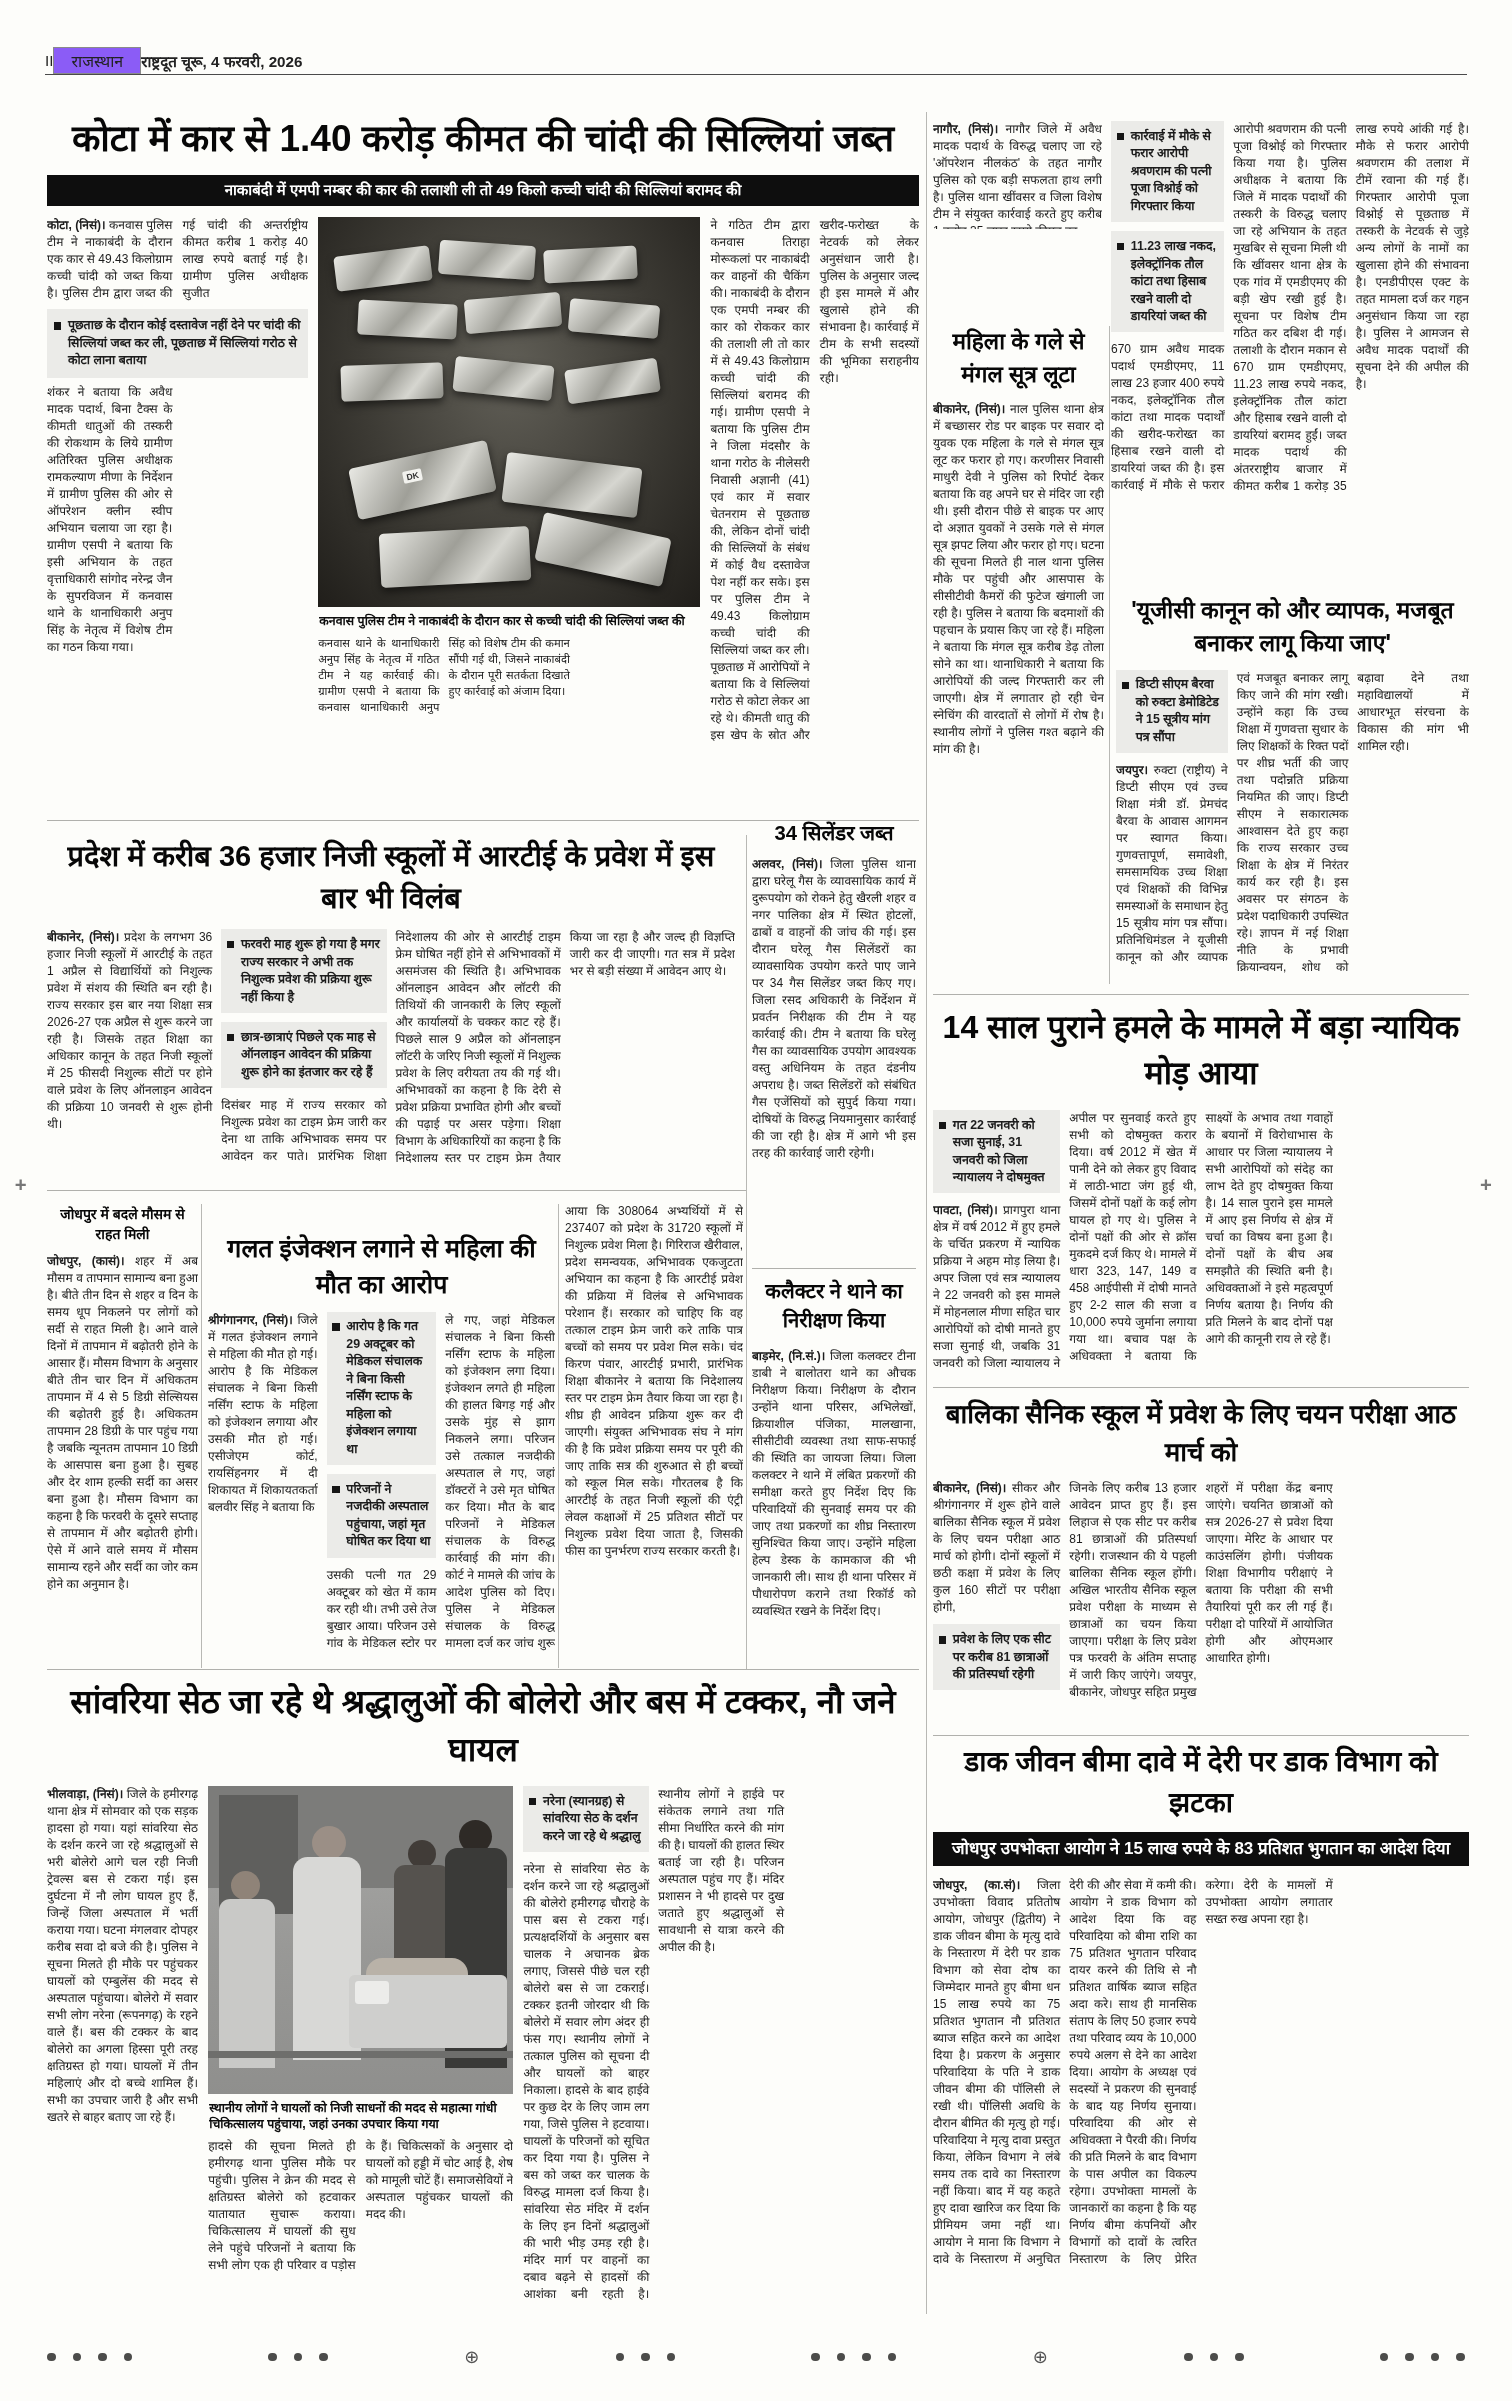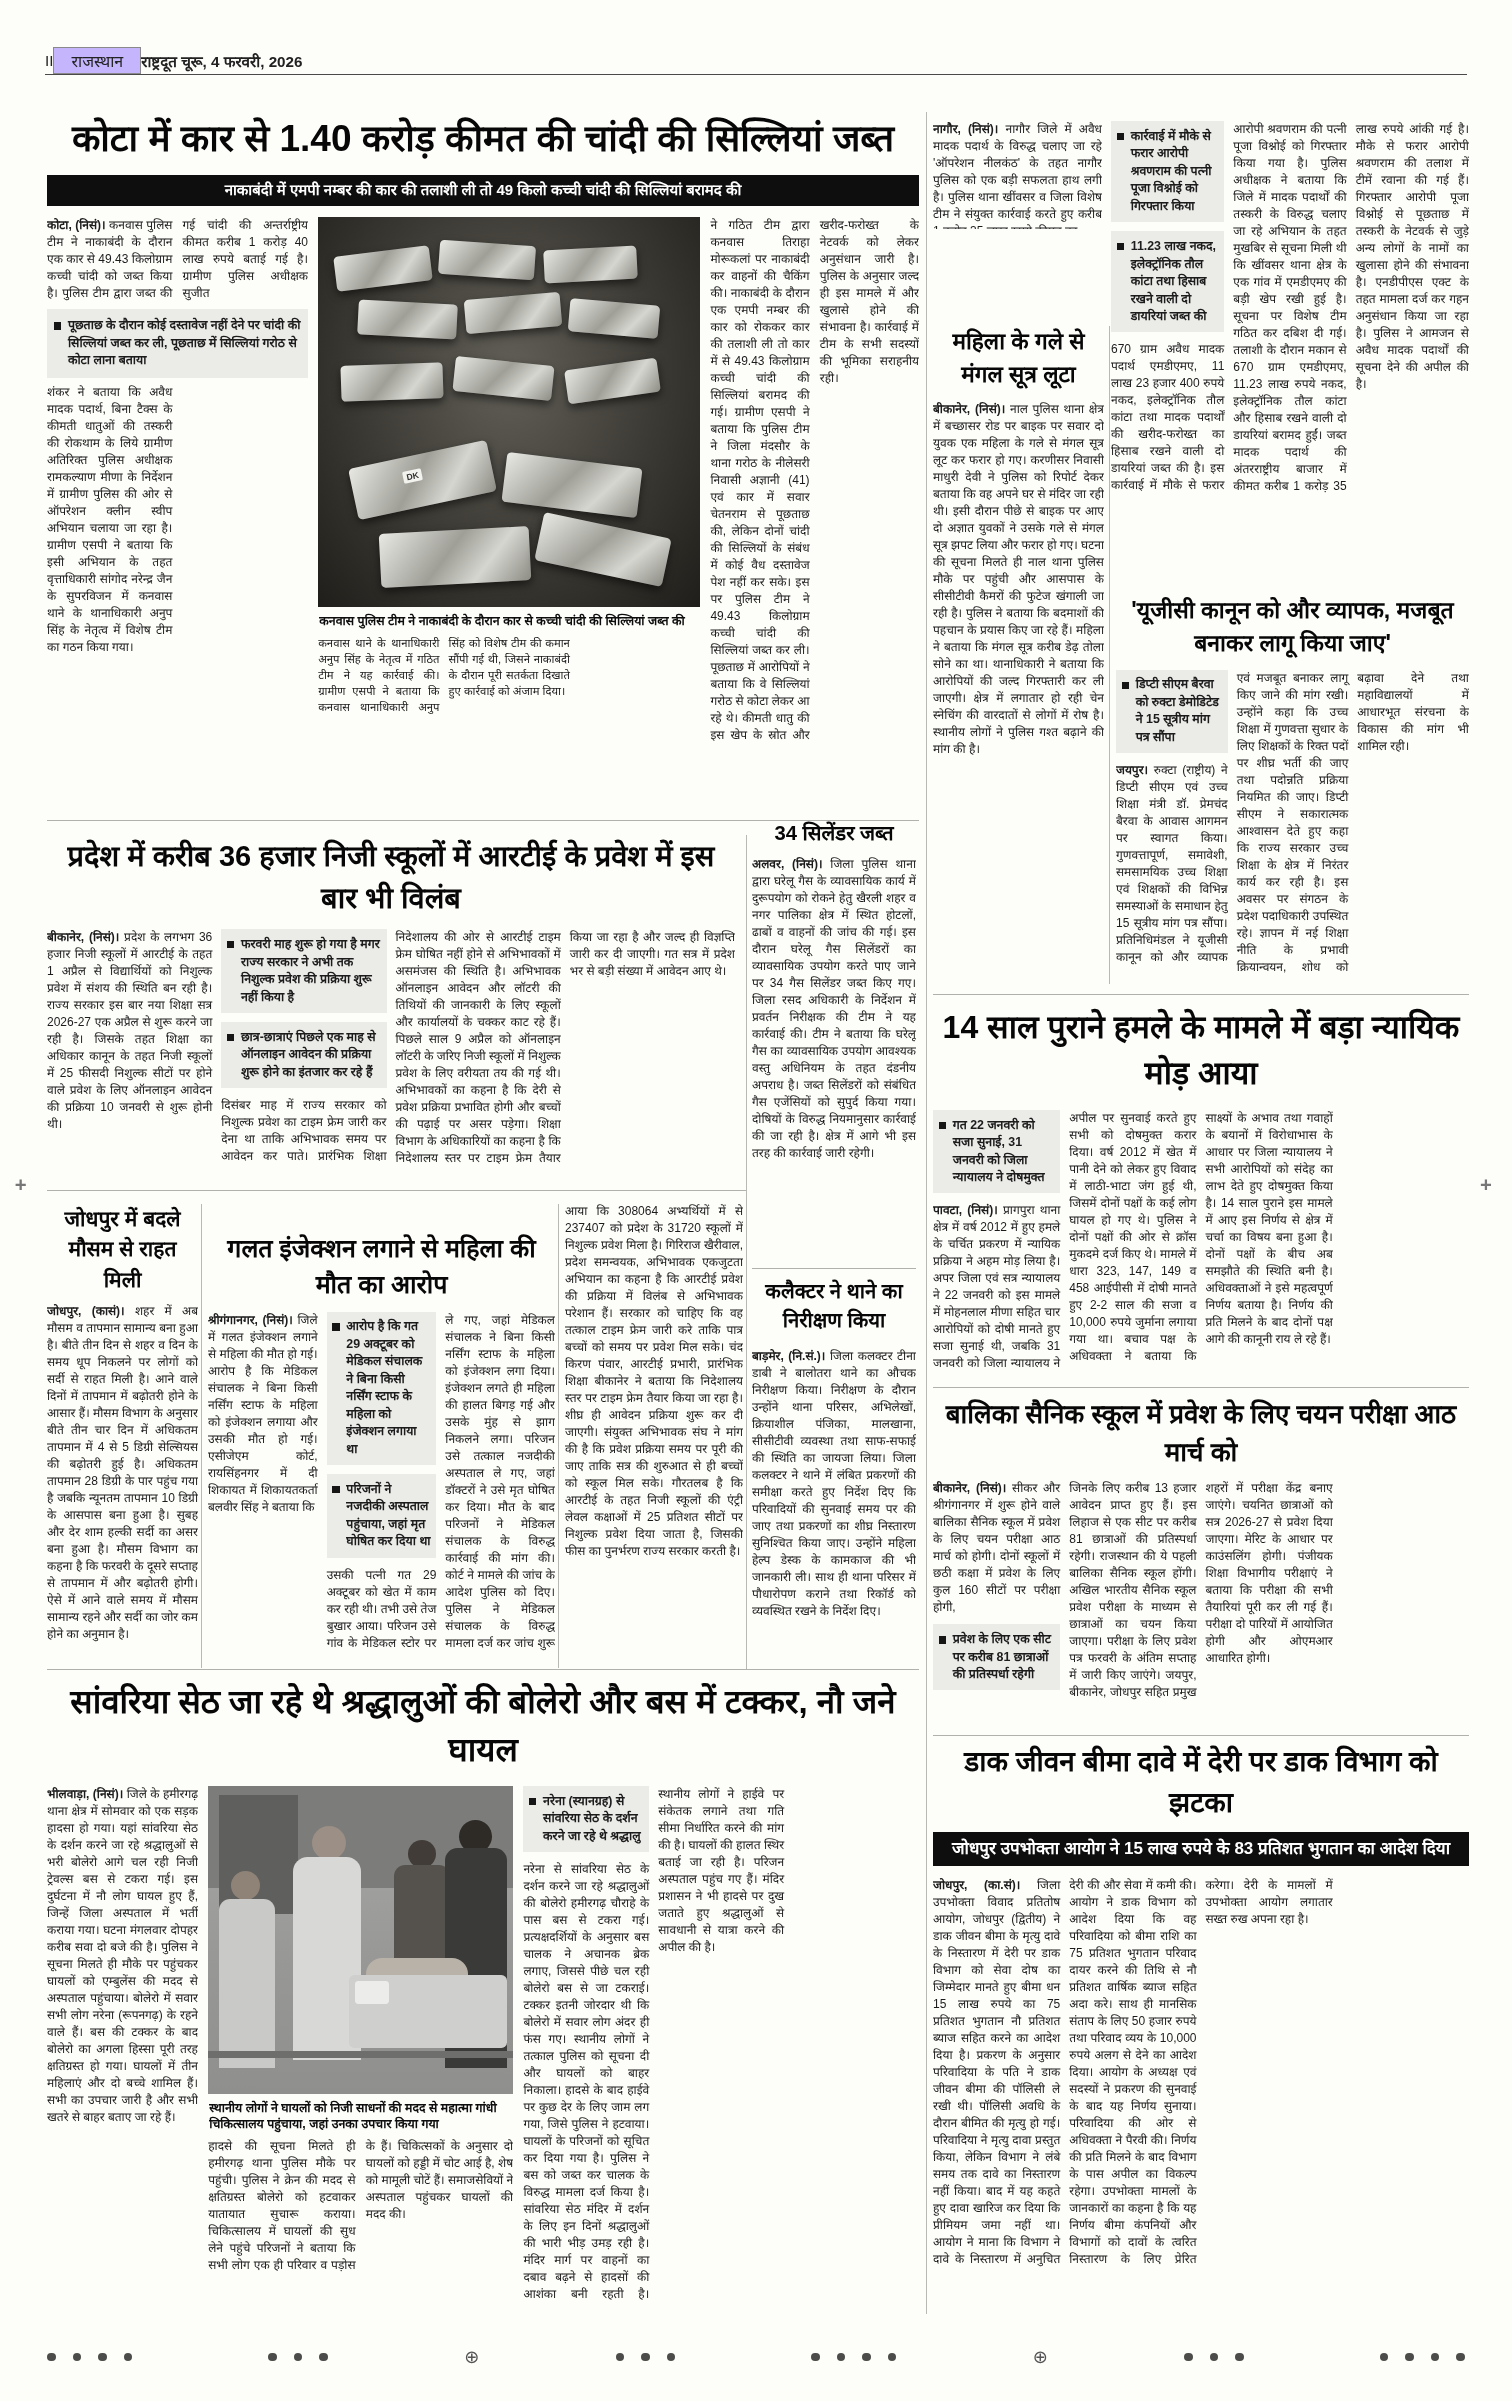--- a/index.html
+++ b/index.html
@@ -1,21 +1,21 @@
 <!DOCTYPE html>
 <html style="font-size:9px"><head>
 <meta charset="utf-8">
 <style>
   *{margin:0;padding:0;box-sizing:border-box}
   html,body{background:#d9d9d5}
   body{font-family:"Liberation Sans","DejaVu Sans",sans-serif}
   .sheet{position:relative;width:1512px;height:2401px;background:#fdfdfa;color:#121212;margin:0 auto;overflow:hidden}
   
   .hdr{position:absolute;left:45px;right:45px;top:47px;height:28px;border-bottom:1.1px solid #4a4a4a;display:flex;align-items:center;justify-content:flex-start;font-size:15.2px;color:#222}
-  .hdr .sec{border:0.6px solid #8a8a8a;padding:1.7px 17px;font-size:16px;background:#c4b5fd}
+  .hdr .sec{border:0.6px solid #8a8a8a;padding:1.7px 17px;font-size:16px;background:#8b5cf6}
   .hdr .edn{font-weight:bold}
   
   .art{position:absolute}
   .hl{font-weight:bold;text-align:center;color:#070707;line-height:1.45}
   .blackbar{background:#0e0e0e;color:#ffffff;font-weight:bold;text-align:center;padding:5.6px 8px;line-height:1.35}
   .body{font-size:12px;line-height:17px;text-align:justify;color:#1c1c1c}
   .smallbody{font-size:11.3px;line-height:16px;text-align:justify;color:#1c1c1c}
   .cols2{column-count:2;column-gap:10.2px;column-fill:auto}
   .cols3{column-count:3;column-gap:9px;column-fill:auto}
   .cols4{column-count:4;column-gap:9px;column-fill:auto}
@@ -176,21 +176,21 @@
     <div class="body cols4 clip" style="height:265px;margin-top:13px">
       <div class="bullet">
         <span class="sq"></span>
         <span>गत 22 जनवरी को सजा सुनाई, 31 जनवरी को जिला न्यायालय ने दोषमुक्त</span>
       </div>
       <p><b class="dl">पावटा, (निसं)।</b> <span>प्रागपुरा थाना क्षेत्र में वर्ष 2012 में हुए हमले के चर्चित प्रकरण में न्यायिक प्रक्रिया ने अहम मोड़ लिया है। अपर जिला एवं सत्र न्यायालय ने 22 जनवरी को इस मामले में मोहनलाल मीणा सहित चार आरोपियों को दोषी मानते हुए सजा सुनाई थी, जबकि 31 जनवरी को जिला न्यायालय ने अपील पर सुनवाई करते हुए सभी को दोषमुक्त करार दिया। वर्ष 2012 में खेत में पानी देने को लेकर हुए विवाद में लाठी-भाटा जंग हुई थी, जिसमें दोनों पक्षों के कई लोग घायल हो गए थे। पुलिस ने दोनों पक्षों की ओर से क्रॉस मुकदमे दर्ज किए थे। मामले में धारा 323, 147, 149 व 458 आईपीसी में दोषी मानते हुए 2-2 साल की सजा व 10,000 रुपये जुर्माना लगाया गया था। बचाव पक्ष के अधिवक्ता ने बताया कि साक्ष्यों के अभाव तथा गवाहों के बयानों में विरोधाभास के आधार पर जिला न्यायालय ने सभी आरोपियों को संदेह का लाभ देते हुए दोषमुक्त किया है। 14 साल पुराने इस मामले में आए इस निर्णय से क्षेत्र में चर्चा का विषय बना हुआ है। दोनों पक्षों के बीच अब समझौते की स्थिति बनी है। अधिवक्ताओं ने इसे महत्वपूर्ण निर्णय बताया है। निर्णय की प्रति मिलने के बाद दोनों पक्ष आगे की कानूनी राय ले रहे हैं।</span></p>
     </div>
   </section>
 
   <section class="art" style="left:47px;top:1204px;width:151px;height:463px">
-    <h2 class="hl" style="font-size:21px">जोधपुर में बदले मौसम से राहत मिली</h2>
+    <h2 class="hl" style="font-size:14px">जोधपुर में बदले मौसम से राहत मिली</h2>
     <div class="body clip" style="height:373px;margin-top:8px">
       <p><b class="dl">जोधपुर, (कासं)।</b> <span>शहर में अब मौसम व तापमान सामान्य बना हुआ है। बीते तीन दिन से शहर व दिन के समय धूप निकलने पर लोगों को सर्दी से राहत मिली है। आने वाले दिनों में तापमान में बढ़ोतरी होने के आसार हैं। मौसम विभाग के अनुसार बीते तीन चार दिन में अधिकतम तापमान में 4 से 5 डिग्री सेल्सियस की बढ़ोतरी हुई है। अधिकतम तापमान 28 डिग्री के पार पहुंच गया है जबकि न्यूनतम तापमान 10 डिग्री के आसपास बना हुआ है। सुबह और देर शाम हल्की सर्दी का असर बना हुआ है। मौसम विभाग का कहना है कि फरवरी के दूसरे सप्ताह से तापमान में और बढ़ोतरी होगी। ऐसे में आने वाले समय में मौसम सामान्य रहने और सर्दी का जोर कम होने का अनुमान है।</span></p>
     </div>
   </section>
 
   <section class="art" style="left:208px;top:1230px;width:347px;height:438px">
     <h2 class="hl" style="font-size:25px">गलत इंजेक्शन लगाने से महिला की मौत का आरोप</h2>
     <div class="body cols3 clip" style="height:344px;margin-top:9px">
       <p><b class="dl">श्रीगंगानगर, (निसं)।</b> <span>जिले में गलत इंजेक्शन लगाने से महिला की मौत हो गई। आरोप है कि मेडिकल संचालक ने बिना किसी नर्सिंग स्टाफ के महिला को इंजेक्शन लगाया और उसकी मौत हो गई। एसीजेएम कोर्ट, रायसिंहनगर में दी शिकायत में शिकायतकर्ता बलवीर सिंह ने बताया कि</span></p>
       <div class="bullet" style="margin-top:8px">

